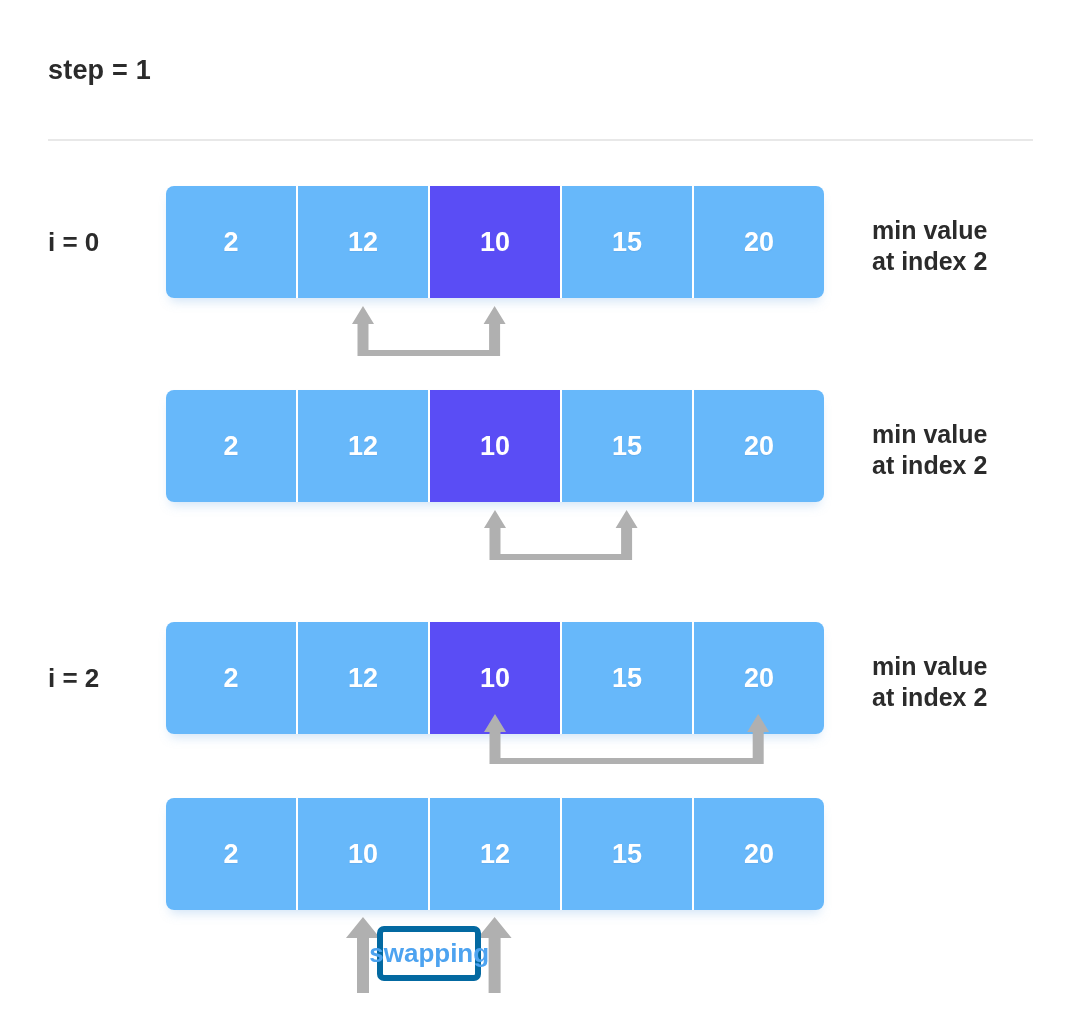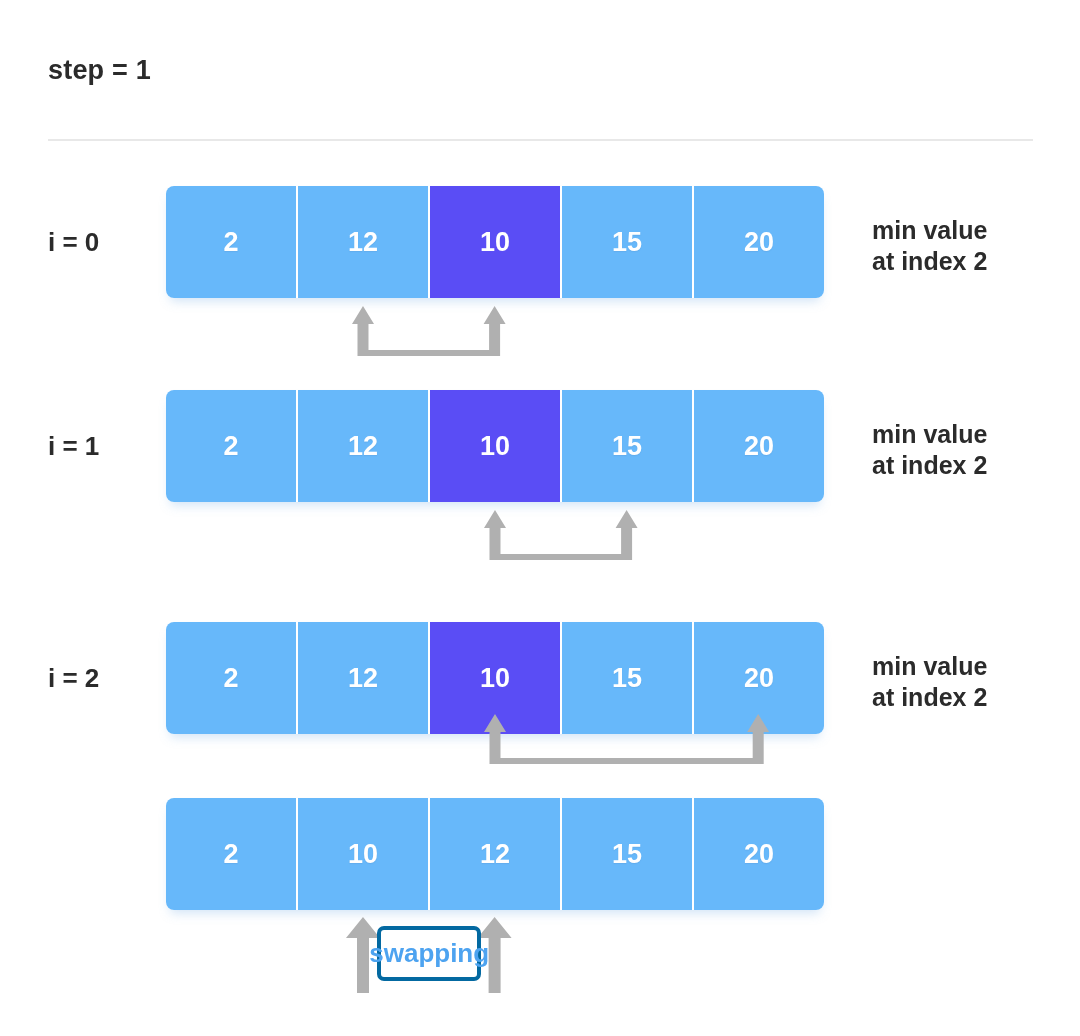--- a/index.html
+++ b/index.html
@@ -123,21 +123,21 @@
   }
   .swap-arrows { position: absolute; inset: 0; }
   .swap-box {
     position: absolute;
     left: 38px;
     top: 18px;
     width: 142px;
     height: 55px;
     box-sizing: border-box;
     background: #ffffff;
-    border: 4px solid #0369a1;
+    border: 6px solid #0369a1;
     border-radius: 7px;
     display: flex;
     align-items: center;
     justify-content: center;
     font-size: 26px;
     font-weight: bold;
     color: #4da3f0;
   }
 </style>
 </head>
@@ -160,21 +160,20 @@
         </div>
         <div class="note">min value
 at index 2</div>
       </div>
       <div class="connector" style="left: 333.4px; top: 300px; width: 191.6px;">
         <svg width="191.60000000000002" height="58" viewBox="0 0 191.60000000000002 58">
           <path d="M 24.5 56 L 24.5 24 L 19 24 L 30 6 L 41 24 L 35.5 24 L 35.5 50 L 156.10000000000002 50 L 156.10000000000002 24 L 150.60000000000002 24 L 161.60000000000002 6 L 172.60000000000002 24 L 167.10000000000002 24 L 167.10000000000002 56 Z" fill="#b0b0b0"></path>
         </svg>
       </div>
       <div class="row" style="top: 390px;">
-        <div class="row-label">i = 1</div>
         <div class="array">
           <div class="cell">2</div>
           <div class="cell">12</div>
           <div class="cell highlight">10</div>
           <div class="cell">15</div>
           <div class="cell">20</div>
         </div>
         <div class="note">min value
 at index 2</div>
       </div>

